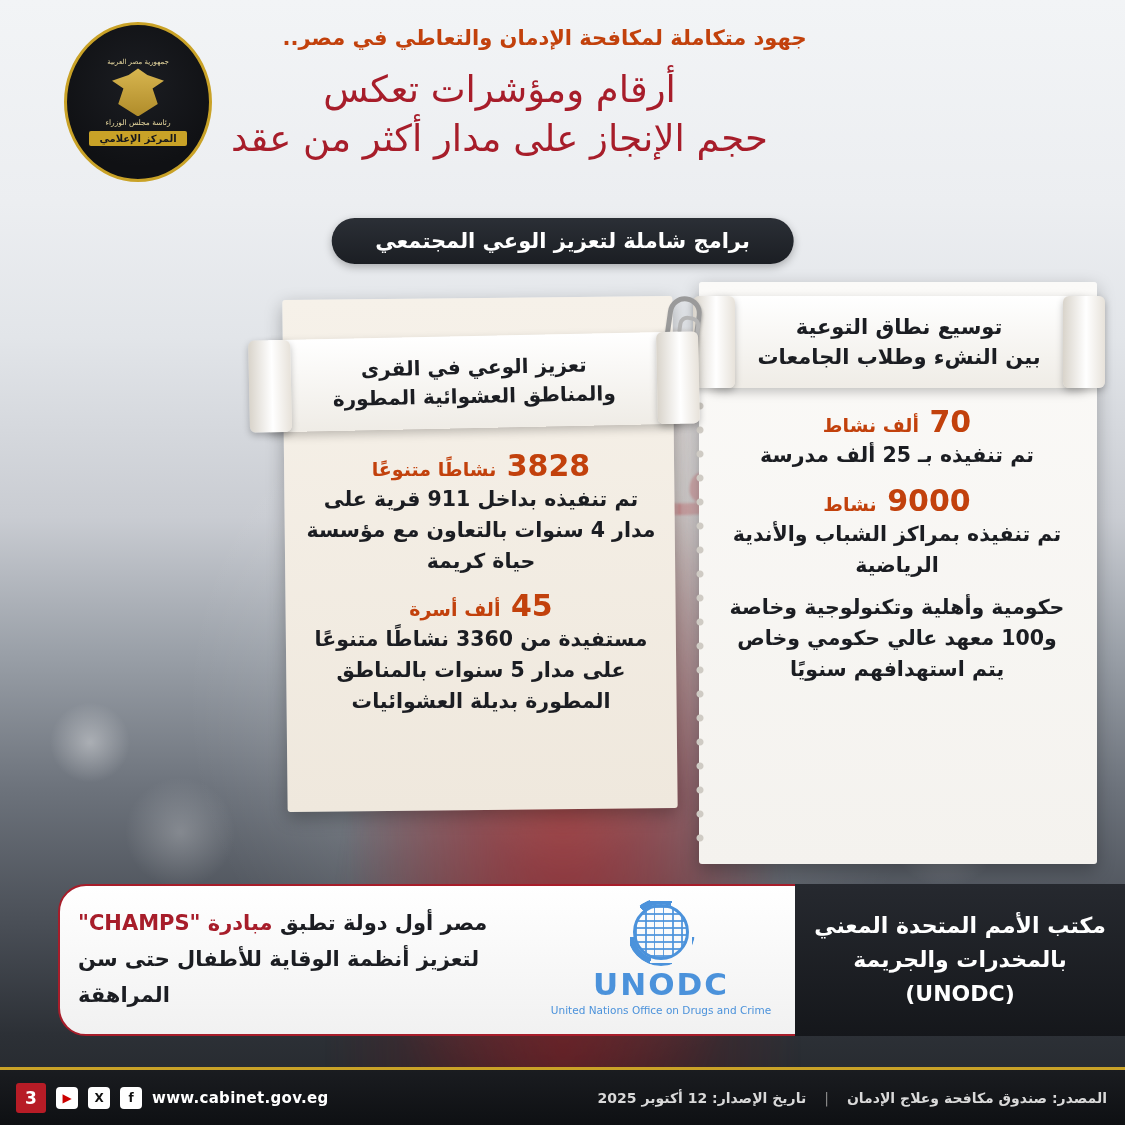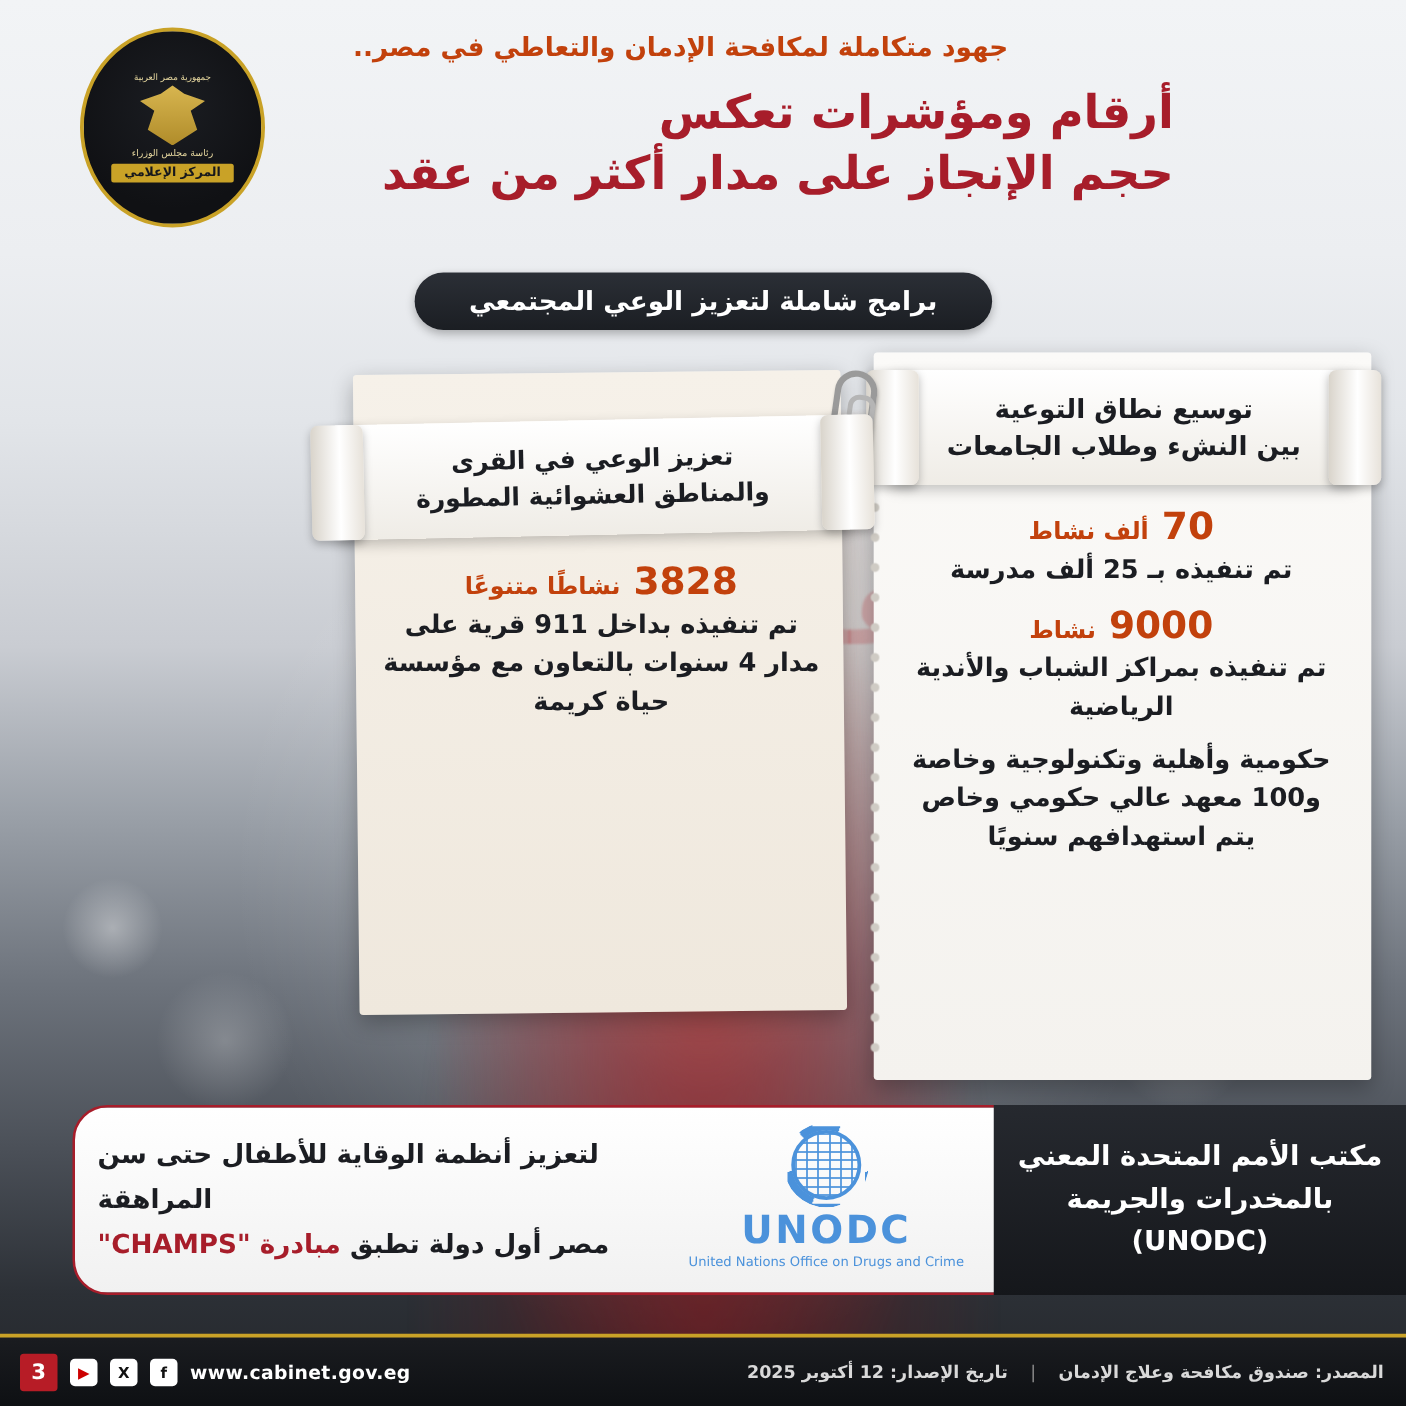--- a/index.html
+++ b/index.html
@@ -48,21 +48,22 @@
 
   
   .header { position: absolute; top: 0; left: 0; width: 100%; height: 210px; }
   .kicker {
     position: absolute; top: 26px; right: 186px; left: 150px;
     text-align: center;
     font-size: 21px; font-weight: 700; color: #c2410c;
   }
   .title {
     position: absolute; top: 66px; right: 186px; left: 60px;
-    color: #a71d2a; font-weight: 700;
+    text-align: center;
+    color: #a71d2a; font-weight: 400;
     font-size: 37px; line-height: 1.32;
   }
   .title .l2 { color: #a71d2a; }
 
   
   .emblem {
     position: absolute; top: 22px; left: 64px;
     width: 148px; height: 160px;
     border-radius: 50%;
     background: radial-gradient(circle at 50% 38%, #1b1d22 0%, #101114 70%);
@@ -306,35 +307,42 @@
   </div>
 </div>
 <div class="card-body left-body">
   <div class="stat">
     <div class="stat-head">
       <span>3828</span>
       <span class="unit">نشاطًا متنوعًا</span>
     </div>
     <div class="stat-desc">تم تنفيذه بداخل 911 قرية على مدار 4 سنوات بالتعاون مع مؤسسة حياة كريمة</div>
   </div>
+  <div class="stat">
+    <div class="stat-head">
+      <span>45</span>
+      <span class="unit">ألف أسرة</span>
+    </div>
+    <div class="stat-desc">مستفيدة من 3360 نشاطًا متنوعًا على مدار 5 سنوات بالمناطق المطورة بديلة العشوائيات</div>
+  </div>
 </div>
 
 <div class="strip">
   <div class="strip-light">
     <div class="unodc-logo">
       <div class="un-globe"></div>
       <div class="unodc-word">UNODC</div>
       <div class="unodc-sub">United Nations Office on Drugs and Crime</div>
     </div>
     <div class="strip-text">
-      <div>لتعزيز أنظمة الوقاية للأطفال حتى سن المراهقة</div>
       <div>
         <span>مصر أول دولة تطبق</span>
         <span class="hl">مبادرة "CHAMPS"</span>
       </div>
+      <div>لتعزيز أنظمة الوقاية للأطفال حتى سن المراهقة</div>
     </div>
   </div>
   <div class="strip-dark">مكتب الأمم المتحدة المعني بالمخدرات والجريمة (UNODC)</div>
 </div>
 
 <div class="footer">
   <div class="footer-right">
     <span class="footer-item">المصدر: صندوق مكافحة وعلاج الإدمان</span>
     <span class="footer-sep">|</span>
     <span class="footer-item">تاريخ الإصدار: 12 أكتوبر 2025</span>

